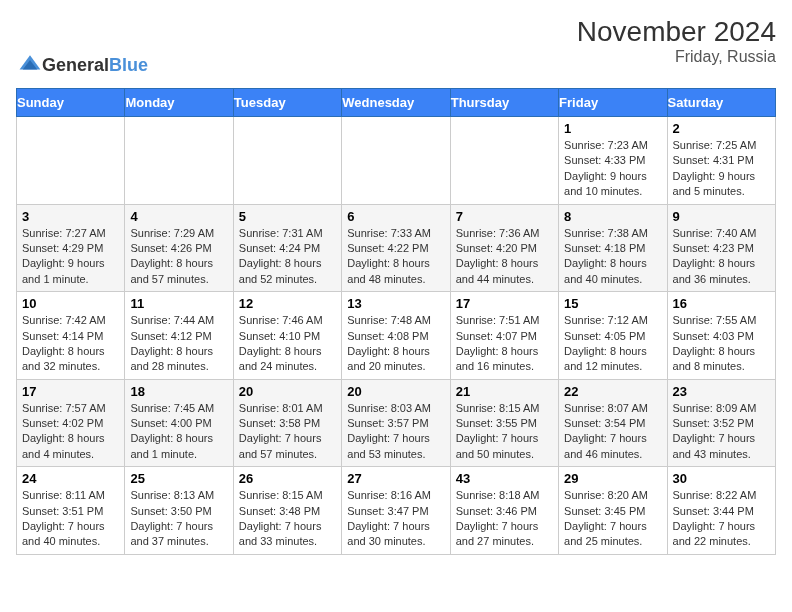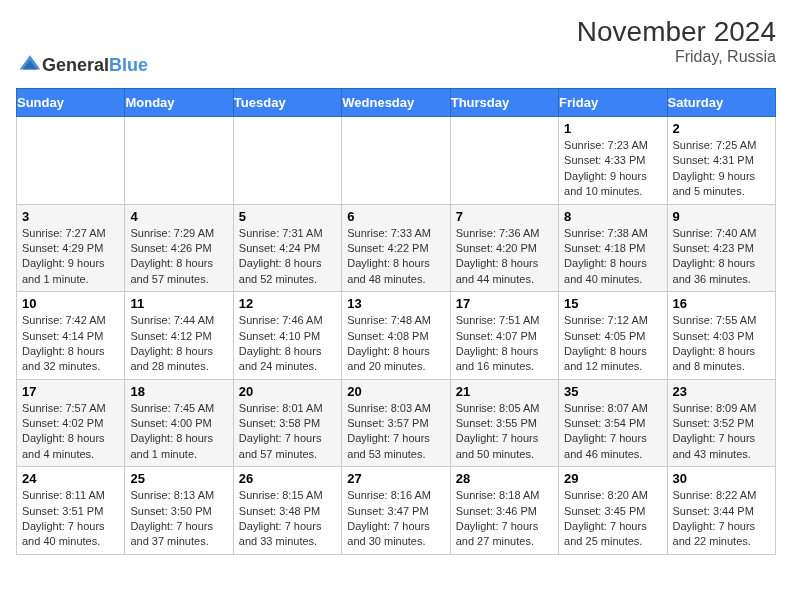--- a/index.html
+++ b/index.html
@@ -237,26 +237,26 @@
 Daylight: 7 hours and 57 minutes.</div>
         </td>
         <td>
           <span class="day-number">20</span>
           <div class="day-info">Sunrise: 8:03 AM
 Sunset: 3:57 PM
 Daylight: 7 hours and 53 minutes.</div>
         </td>
         <td>
           <span class="day-number">21</span>
-          <div class="day-info">Sunrise: 8:05 AM
+          <div class="day-info">Sunrise: 8:15 AM
 Sunset: 3:55 PM
 Daylight: 7 hours and 50 minutes.</div>
         </td>
         <td>
-          <span class="day-number">35</span>
+          <span class="day-number">22</span>
           <div class="day-info">Sunrise: 8:07 AM
 Sunset: 3:54 PM
 Daylight: 7 hours and 46 minutes.</div>
         </td>
         <td>
           <span class="day-number">23</span>
           <div class="day-info">Sunrise: 8:09 AM
 Sunset: 3:52 PM
 Daylight: 7 hours and 43 minutes.</div>
         </td>
@@ -280,21 +280,21 @@
 Sunset: 3:48 PM
 Daylight: 7 hours and 33 minutes.</div>
         </td>
         <td>
           <span class="day-number">27</span>
           <div class="day-info">Sunrise: 8:16 AM
 Sunset: 3:47 PM
 Daylight: 7 hours and 30 minutes.</div>
         </td>
         <td>
-          <span class="day-number">28</span>
+          <span class="day-number">43</span>
           <div class="day-info">Sunrise: 8:18 AM
 Sunset: 3:46 PM
 Daylight: 7 hours and 27 minutes.</div>
         </td>
         <td>
           <span class="day-number">29</span>
           <div class="day-info">Sunrise: 8:20 AM
 Sunset: 3:45 PM
 Daylight: 7 hours and 25 minutes.</div>
         </td>

